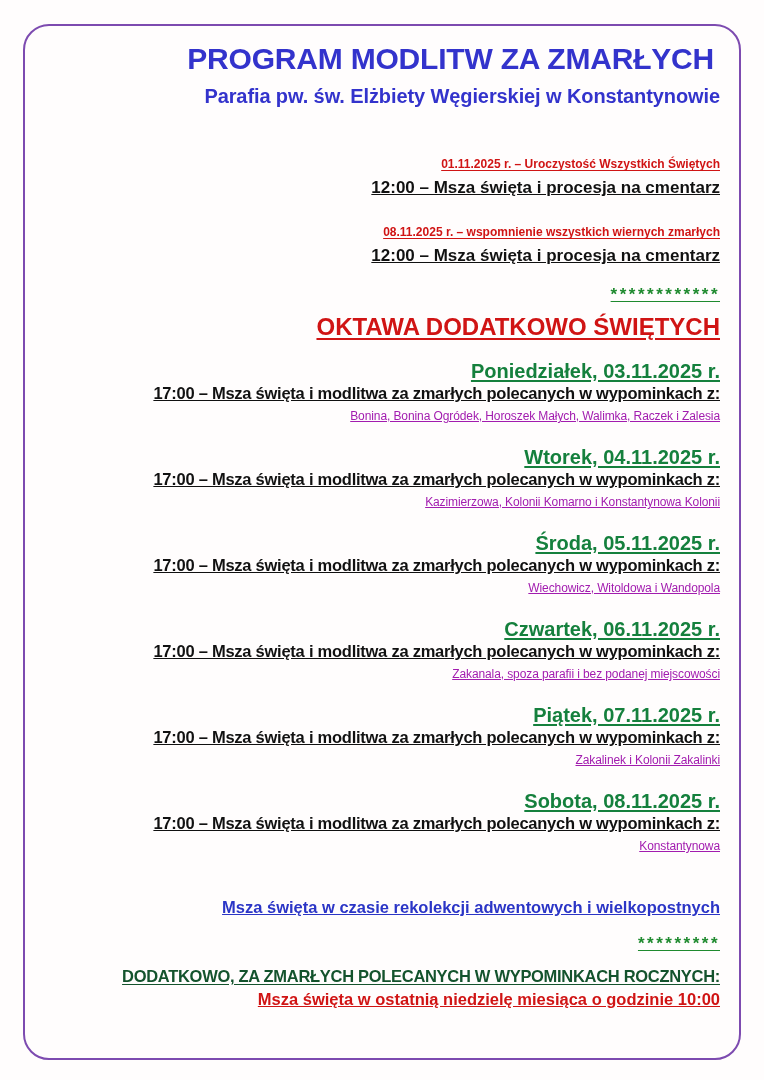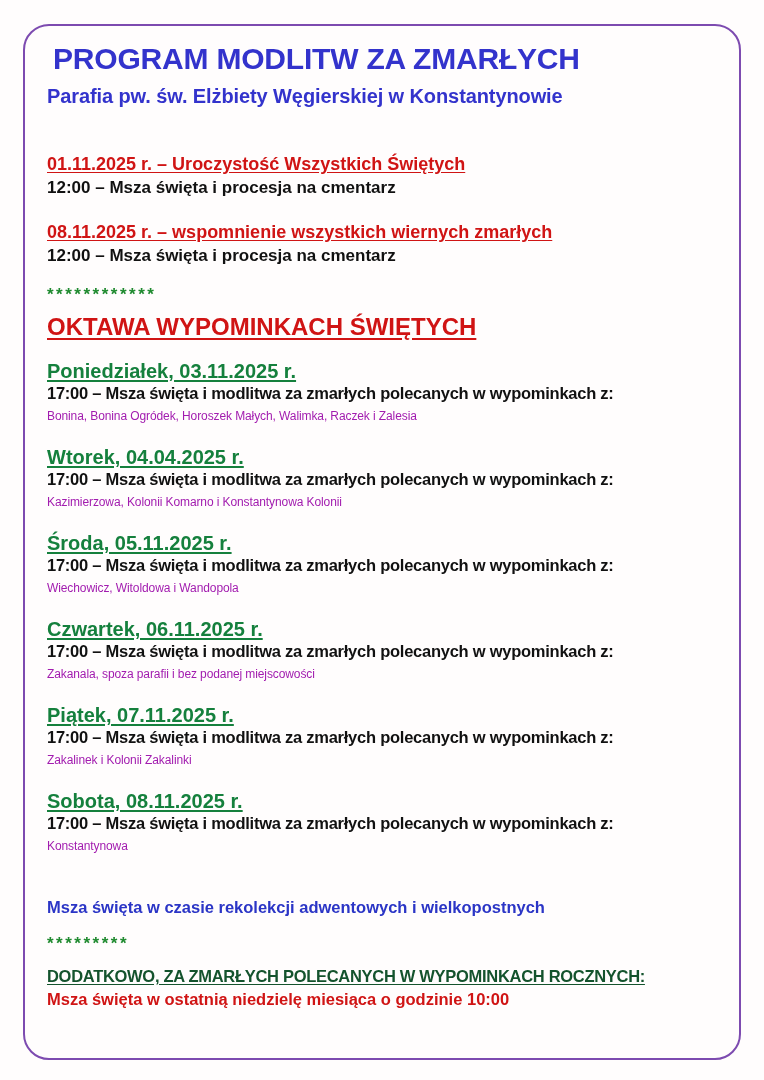--- a/index.html
+++ b/index.html
@@ -31,25 +31,25 @@
     width: 718px;
     height: 1036px;
     box-sizing: border-box;
     border: 2.5px solid #7d4bb0;
     border-radius: 26px;
     pointer-events: none;
   }
 
   .content {
     position: absolute;
-    left: 47px;
+    left: 36px;
     top: 24px;
     width: 684px;
     box-sizing: border-box;
-    text-align: left;
+    text-align: right;
   }
 
   
   .title {
     color: #3333cc;
     font-weight: bold;
     font-size: 30px;
     line-height: 37px;
     letter-spacing: -0.2px;
     margin: 0;
@@ -66,26 +66,27 @@
     font-size: 20px;
     line-height: 26px;
     margin: 6px 0 9px 0;
     letter-spacing: -0.1px;
   }
 
   
   .row {
     margin: 0;
     line-height: 22px;
+    text-decoration: underline;
   }
 
   .date-red {
     color: #d01414;
     font-weight: bold;
-    font-size: 18px;
+    font-size: 12px;
     text-decoration: underline;
     text-underline-offset: 2px;
     line-height: 24px;
   }
 
   .time-black {
     color: #111111;
     font-weight: bold;
     font-size: 17px;
     line-height: 24px;
@@ -198,32 +199,32 @@
       <p class="row date-red">08.11.2025 r. – wspomnienie wszystkich wiernych zmarłych</p>
       <p class="row time-black">12:00 – Msza święta i procesja na cmentarz</p>
     </div>
 
     <div class="sp-before-stars"></div>
 
     <p class="row stars">************</p>
 
     <div class="sp-stars-to-section"></div>
 
-    <p class="row section-title">OKTAWA WYPOMINKACH ŚWIĘTYCH</p>
+    <p class="row section-title">OKTAWA DODATKOWO ŚWIĘTYCH</p>
 
     <div class="sp-section-to-days"></div>
 
     <div class="day-block">
       <p class="row day-name">Poniedziałek, 03.11.2025 r.</p>
       <p class="row mass-line">17:00 – Msza święta i modlitwa za zmarłych polecanych w wypominkach z:</p>
       <p class="row places-line">Bonina, Bonina Ogródek, Horoszek Małych, Walimka, Raczek i Zalesia</p>
     </div>
 
     <div class="day-block">
-      <p class="row day-name">Wtorek, 04.04.2025 r.</p>
+      <p class="row day-name">Wtorek, 04.11.2025 r.</p>
       <p class="row mass-line">17:00 – Msza święta i modlitwa za zmarłych polecanych w wypominkach z:</p>
       <p class="row places-line">Kazimierzowa, Kolonii Komarno i Konstantynowa Kolonii</p>
     </div>
 
     <div class="day-block">
       <p class="row day-name">Środa, 05.11.2025 r.</p>
       <p class="row mass-line">17:00 – Msza święta i modlitwa za zmarłych polecanych w wypominkach z:</p>
       <p class="row places-line">Wiechowicz, Witoldowa i Wandopola</p>
     </div>
 

